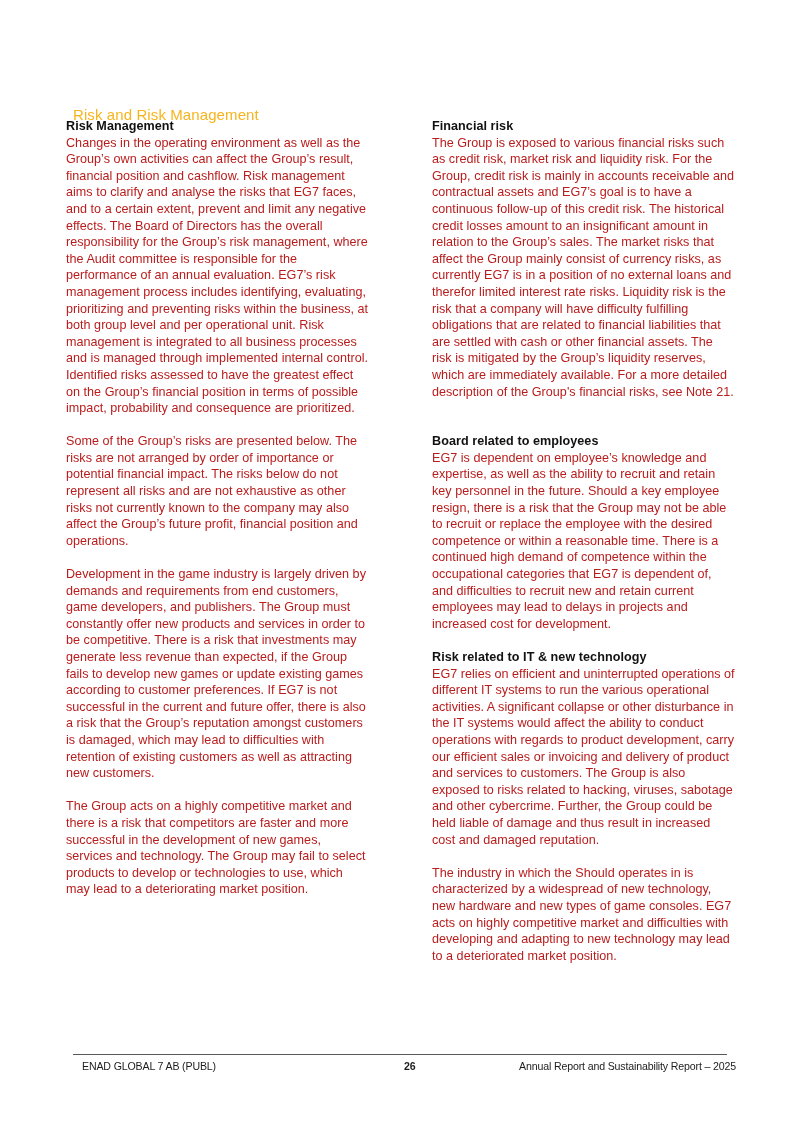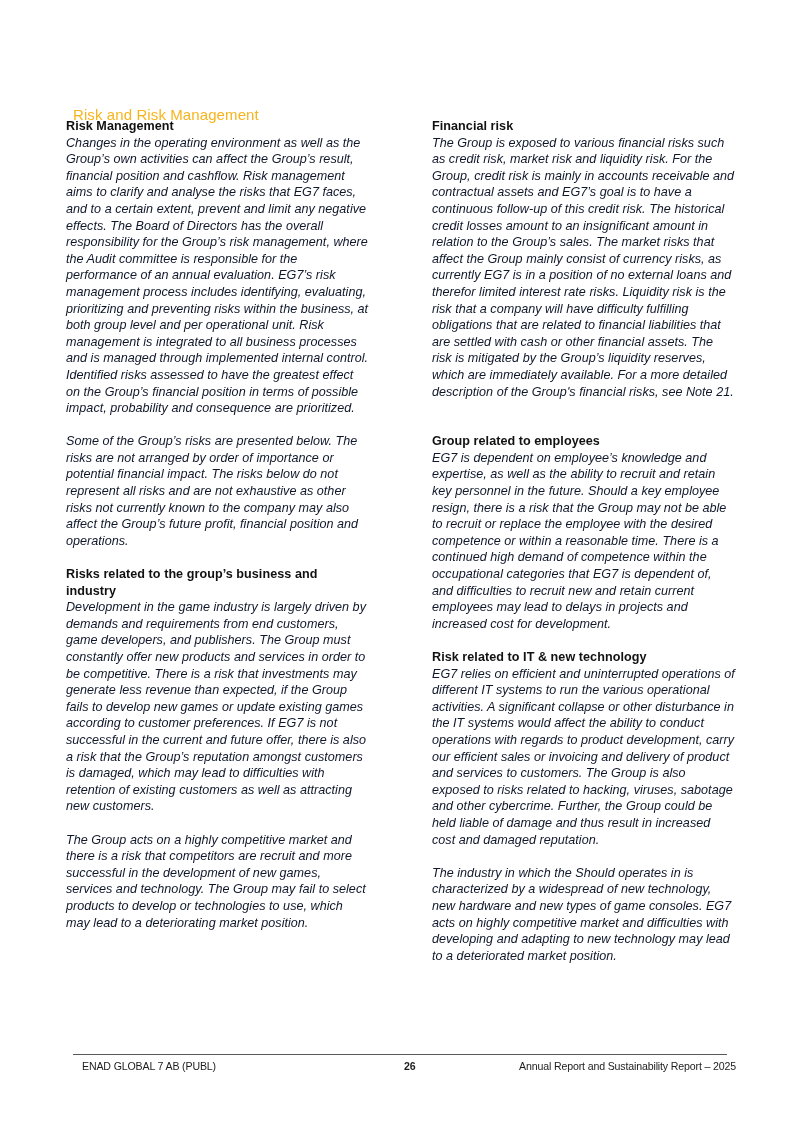--- a/index.html
+++ b/index.html
@@ -57,24 +57,23 @@
     line-height: 16.6px;
     font-weight: bold;
     color: #111111;
     letter-spacing: 0.05px;
   }
   p.body {
     margin: 0;
     font-size: 12.6px;
     line-height: 16.6px;
     font-weight: 400;
-    color: #0f172a;
+    color: #b91c1c;
     text-align: left;
     letter-spacing: 0.02px;
-    font-style: italic;
   }
   
   .gap-para  { height: 16.6px; }
   .gap-head  { height: 16.6px; }
 
   
   .footer-rule {
     position: absolute;
     left: 73px;
     top: 1054px;
@@ -127,39 +126,38 @@
 
       <h2 class="sec-head">Risk Management</h2>
       <p class="body">Changes in the operating environment as well as the Group’s own activities can affect the Group’s result, financial position and cashflow. Risk management aims to clarify and analyse the risks that EG7 faces, and to a certain extent, prevent and limit any negative effects. The Board of Directors has the overall responsibility for the Group’s risk management, where the Audit committee is responsible for the performance of an annual evaluation. EG7’s risk management process includes identifying, evaluating, prioritizing and preventing risks within the business, at both group level and per operational unit. Risk management is integrated to all business processes and is managed through implemented internal control. Identified risks assessed to have the greatest effect on the Group’s financial position in terms of possible impact, probability and consequence are prioritized.</p>
 
       <div class="gap-head"></div>
 
       <p class="body">Some of the Group’s risks are presented below. The risks are not arranged by order of importance or potential financial impact. The risks below do not represent all risks and are not exhaustive as other risks not currently known to the company may also affect the Group’s future profit, financial position and operations.</p>
 
       <div class="gap-head"></div>
 
-      <h2 class="sec-head">Risks related to the group’s business and industry</h2>
       <p class="body">Development in the game industry is largely driven by demands and requirements from end customers, game developers, and publishers. The Group must constantly offer new products and services in order to be competitive. There is a risk that investments may generate less revenue than expected, if the Group fails to develop new games or update existing games according to customer preferences. If EG7 is not successful in the current and future offer, there is also a risk that the Group’s reputation amongst customers is damaged, which may lead to difficulties with retention of existing customers as well as attracting new customers.</p>
 
       <div class="gap-para"></div>
 
-      <p class="body">The Group acts on a highly competitive market and there is a risk that competitors are recruit and more successful in the development of new games, services and technology. The Group may fail to select products to develop or technologies to use, which may lead to a deteriorating market position.</p>
+      <p class="body">The Group acts on a highly competitive market and there is a risk that competitors are faster and more successful in the development of new games, services and technology. The Group may fail to select products to develop or technologies to use, which may lead to a deteriorating market position.</p>
 
     </div>
 
     <div class="col col-right">
       <div class="col-right-inner">
 
         <h2 class="sec-head">Financial risk</h2>
         <p class="body">The Group is exposed to various financial risks such as credit risk, market risk and liquidity risk. For the Group, credit risk is mainly in accounts receivable and contractual assets and EG7’s goal is to have a continuous follow-up of this credit risk. The historical credit losses amount to an insignificant amount in relation to the Group’s sales. The market risks that affect the Group mainly consist of currency risks, as currently EG7 is in a position of no external loans and therefor limited interest rate risks. Liquidity risk is the risk that a company will have difficulty fulfilling obligations that are related to financial liabilities that are settled with cash or other financial assets. The risk is mitigated by the Group’s liquidity reserves, which are immediately available. For a more detailed description of the Group's financial risks, see Note 21.</p>
 
         <div class="gap-head"></div>
         <div class="gap-head"></div>
 
-        <h2 class="sec-head">Group related to employees</h2>
+        <h2 class="sec-head">Board related to employees</h2>
         <p class="body">EG7 is dependent on employee’s knowledge and expertise, as well as the ability to recruit and retain key personnel in the future. Should a key employee resign, there is a risk that the Group may not be able to recruit or replace the employee with the desired competence or within a reasonable time. There is a continued high demand of competence within the occupational categories that EG7 is dependent of, and difficulties to recruit new and retain current employees may lead to delays in projects and increased cost for development.</p>
 
         <div class="gap-head"></div>
 
         <h2 class="sec-head">Risk related to IT &amp; new technology</h2>
         <p class="body">EG7 relies on efficient and uninterrupted operations of different IT systems to run the various operational activities. A significant collapse or other disturbance in the IT systems would affect the ability to conduct operations with regards to product development, carry our efficient sales or invoicing and delivery of product and services to customers. The Group is also exposed to risks related to hacking, viruses, sabotage and other cybercrime. Further, the Group could be held liable of damage and thus result in increased cost and damaged reputation.</p>
 
         <div class="gap-para"></div>
 
         <p class="body">The industry in which the Should operates in is characterized by a widespread of new technology, new hardware and new types of game consoles. EG7 acts on highly competitive market and difficulties with developing and adapting to new technology may lead to a deteriorated market position.</p>

